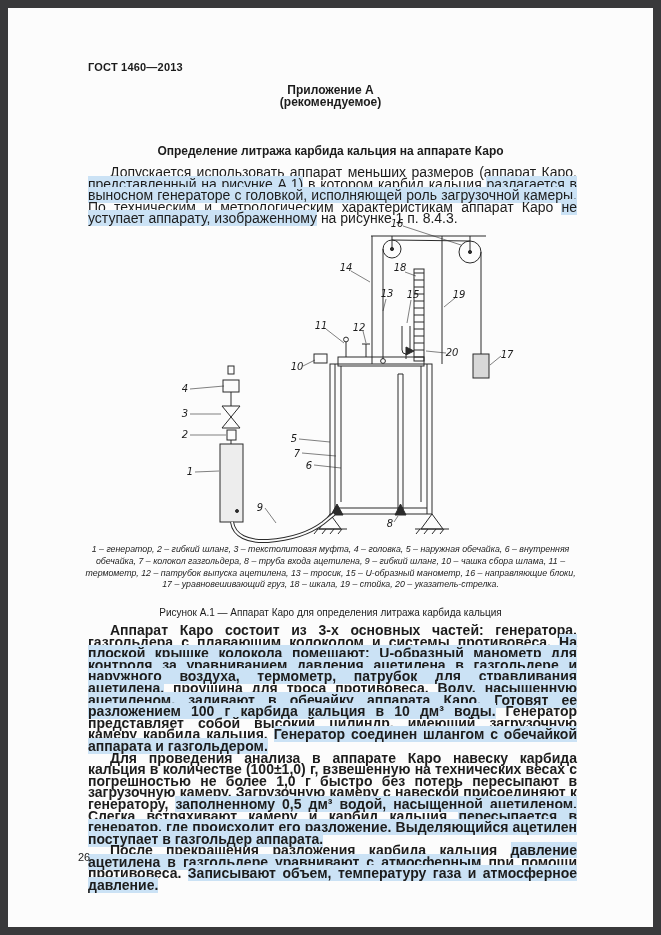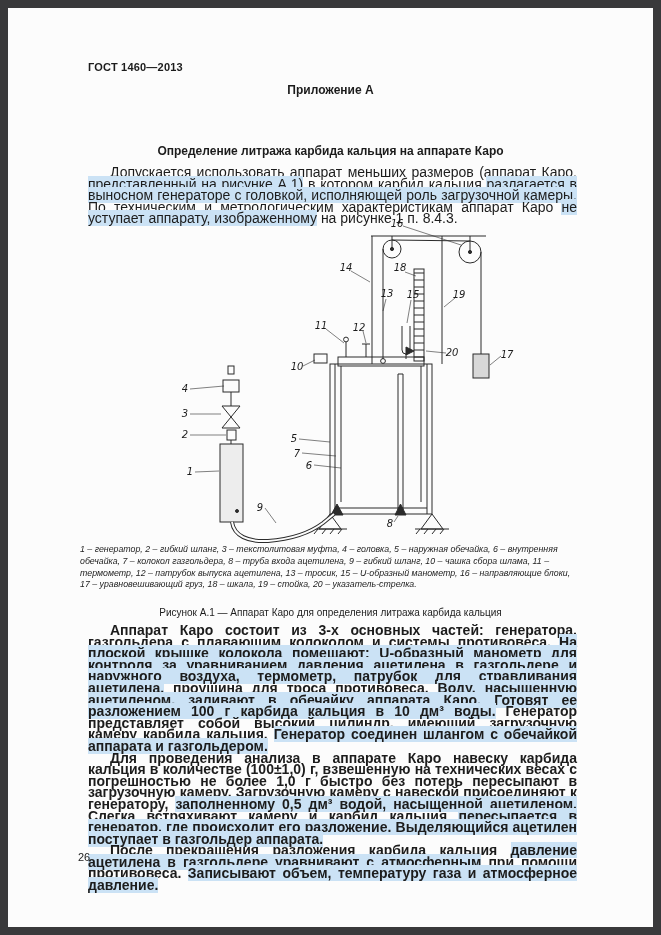--- a/index.html
+++ b/index.html
@@ -28,37 +28,38 @@
     text-align:center; font-size:12px; font-weight:bold;
   }
   .para { font-size:14px; line-height:11.6px; text-align:justify; }
   .para p { margin:0; text-indent:22px; }
   #p1 { position:absolute; left:80px; top:159px; width:489px; }
   #body-text { position:absolute; left:80px; top:617px; width:489px;font-weight:bold; }
   .hl { background:#cbe2f5; }
   .figure-svg { position:absolute; left:132px; top:206px; }
   .legend {
     position:absolute; left:72px; top:536px; width:501px;
-    font-size:8.8px; font-style:italic; line-height:11.8px;
+    text-align:center; font-size:8.8px; font-style:italic; line-height:11.8px;
   }
   .fig-caption {
     position:absolute; left:0; top:599px; width:100%;
     text-align:center; font-size:10px;
   }
   .page-number { position:absolute; left:70px; top:843px; font-size:11px; }
 </style>
 </head>
 <body>
 
 <div class="page">
 
   <div class="doc-number">ГОСТ 1460—2013</div>
 
   <div class="appendix">
     <div>Приложение А</div>
+    <div>(рекомендуемое)</div>
   </div>
 
   <div class="title">Определение литража карбида кальция на аппарате Каро</div>
 
   <div class="para" id="p1">
     <p><span>Допускается использовать аппарат меньших размеров (аппарат Каро, </span><span class="hl">представленный на рисунке А.1)</span><span> в котором карбид кальция </span><span class="hl">разлагается в выносном генераторе с головкой, исполняющей роль загрузочной камеры.</span><span> По техническим и метрологическим характеристикам аппарат Каро </span><span class="hl">не уступает аппарату, изображенному</span><span> на рисунке 1 п. 8.4.3.</span></p>
   </div>
 
   <svg class="figure-svg" width="420" height="330" viewBox="0 0 420 330">
     <g stroke="#2b2b2b" stroke-width="1" fill="none">

